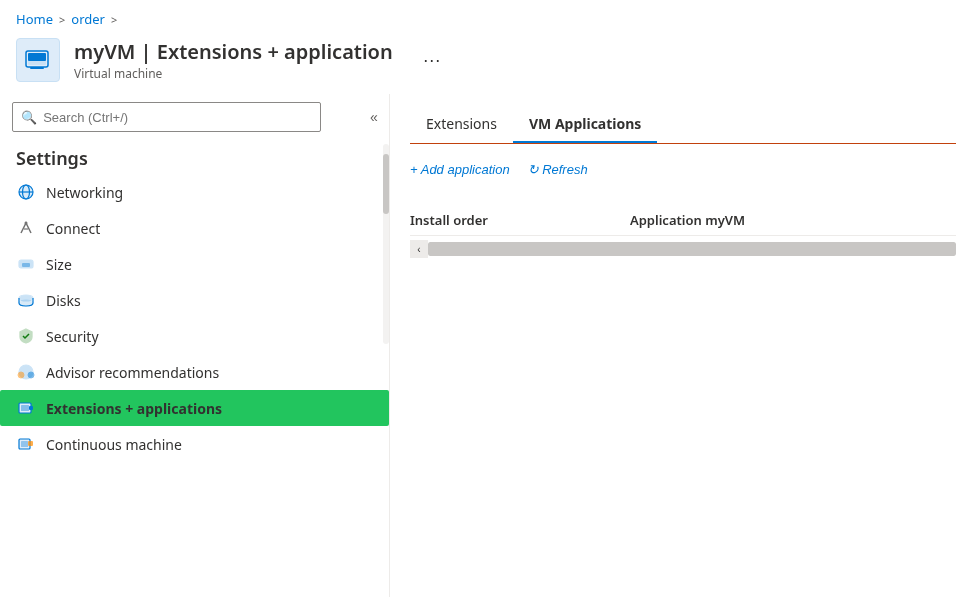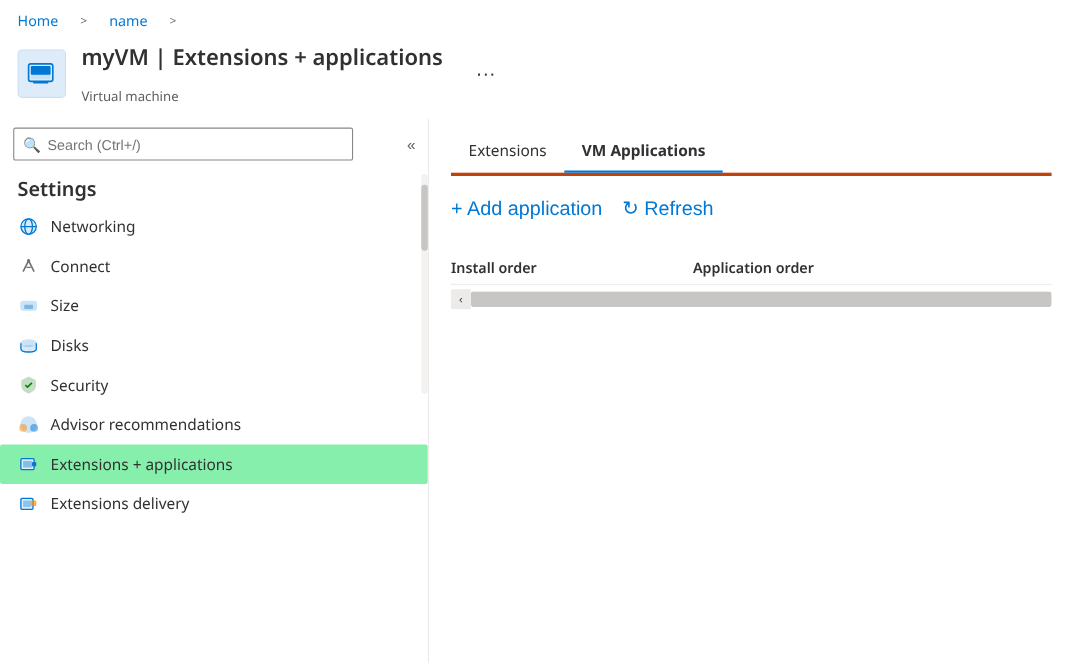--- a/index.html
+++ b/index.html
@@ -12,21 +12,21 @@
       height: 603px;
       overflow: hidden;
     }
 
     
     .breadcrumb {
       display: flex;
       align-items: center;
       padding: 10px 16px 6px;
       font-size: 13px;
-      gap: 20px;
+      gap: 6px;
     }
     .breadcrumb a {
       color: #0078d4;
       text-decoration: none;
     }
     .breadcrumb .sep {
       color: #605e5c;
       font-size: 11px;
     }
 
@@ -53,21 +53,21 @@
       height: 28px;
     }
     .page-title-block h1 {
       font-size: 20px;
       font-weight: 600;
       color: #323130;
     }
     .page-title-block .subtitle {
       font-size: 12px;
       color: #605e5c;
-      margin-top: 14px;
+      margin-top: 0;
     }
     .more-btn {
       margin-left: 8px;
       font-size: 18px;
       color: #323130;
       cursor: pointer;
       background: none;
       border: none;
       padding: 4px 8px;
     }
@@ -157,42 +157,42 @@
       align-items: center;
       gap: 10px;
       padding: 8px 16px;
       cursor: pointer;
       border-radius: 2px;
       font-size: 14px;
       color: #323130;
       text-decoration: none;
     }
     .nav-item.active {
-      background: #86efac;
-      font-weight: 400;
+      background: #22c55e;
+      font-weight: 700;
     }
     .nav-item .nav-icon {
       width: 20px;
       height: 20px;
       display: flex;
       align-items: center;
       justify-content: center;
       flex-shrink: 0;
     }
 
     
     .main-content {
       flex: 1;
       padding: 12px 20px;
       overflow: hidden;
     }
     .tabs {
       display: flex;
       gap: 0;
-      border-bottom: 3px solid #c2410c;
+      border-bottom: 1px solid #c2410c;
       margin-bottom: 14px;
     }
     .tab {
       padding: 8px 16px;
       font-size: 14px;
       cursor: pointer;
       border-bottom: 2px solid transparent;
       color: #323130;
       text-decoration: none;
     }
@@ -205,25 +205,26 @@
       display: flex;
       align-items: center;
       gap: 18px;
       margin-bottom: 20px;
     }
     .toolbar-btn {
       display: flex;
       align-items: center;
       gap: 5px;
       color: #0078d4;
-      font-size: 18px;
+      font-size: 13px;
       cursor: pointer;
       border: none;
       background: none;
       padding: 4px 0;
+      font-style: italic;
     }
     .table-header {
       display: flex;
       gap: 0;
       padding: 6px 0;
       border-bottom: 1px solid #edebe9;
       font-weight: 600;
       font-size: 13px;
       margin-top: 24px;
     }
@@ -264,35 +265,35 @@
       background: #c8c6c4;
       border-radius: 2px;
     }
   </style>
 </head>
 <body>
 
 <nav class="breadcrumb">
   <a href="#">Home</a>
   <span class="sep">&gt;</span>
-  <a href="#">name</a>
+  <a href="#">order</a>
   <span class="sep">&gt;</span>
 </nav>
 
 <div class="page-header">
   <div class="page-icon">
     <svg viewBox="0 0 28 28" fill="none">
       <rect x="2" y="5" width="22" height="16" rx="2" fill="#deecf9" stroke="#0078d4" stroke-width="1.5"></rect>
       <rect x="4" y="7" width="18" height="12" rx="1" fill="#c8e0f4"></rect>
       <rect x="4" y="7" width="18" height="8" rx="1" fill="#0078d4"></rect>
       <rect x="6" y="21" width="14" height="2" rx="1" fill="#0078d4"></rect>
     </svg>
   </div>
   <div class="page-title-block">
-    <h1>myVM | Extensions + applications</h1>
+    <h1>myVM | Extensions + application</h1>
     <div class="subtitle">Virtual machine</div>
   </div>
   <button class="more-btn">···</button>
 </div>
 
 <div class="layout">
 
   <aside class="sidebar">
     <div style="display:flex; align-items:center; position:relative; padding-right: 36px;">
       <div class="search-bar">
@@ -383,21 +384,21 @@
       </div>
 
       <div class="nav-item">
         <span class="nav-icon">
           <svg width="18" height="18" viewBox="0 0 18 18" fill="none">
             <rect x="2" y="4" width="11" height="10" rx="1" fill="#deecf9" stroke="#0078d4" stroke-width="1.2"></rect>
             <rect x="4" y="6" width="7" height="6" rx="0.5" fill="#0078d4" opacity="0.35"></rect>
             <rect x="11" y="6" width="5" height="5" rx="1" fill="#ff8c00" opacity="0.7"></rect>
           </svg>
         </span>
-        <span>Extensions delivery</span>
+        <span>Continuous machine</span>
       </div>
 
     </div>
 
     <div class="scrollbar-track">
       <div class="scrollbar-thumb"></div>
     </div>
   </aside>
 
   <main class="main-content">
@@ -407,21 +408,21 @@
       <a class="tab active">VM Applications</a>
     </div>
 
     <div class="toolbar">
       <button class="toolbar-btn">+ Add application</button>
       <button class="toolbar-btn">↻ Refresh</button>
     </div>
 
     <div class="table-header">
       <div class="col-install-order">Install order</div>
-      <div class="col-app-name">Application order</div>
+      <div class="col-app-name">Application myVM</div>
     </div>
 
     <div class="table-scroll-row">
       <button class="scroll-left-btn">‹</button>
       <div class="table-scroll-bar">
         <div class="table-scroll-inner"></div>
       </div>
     </div>
 
   </main>

